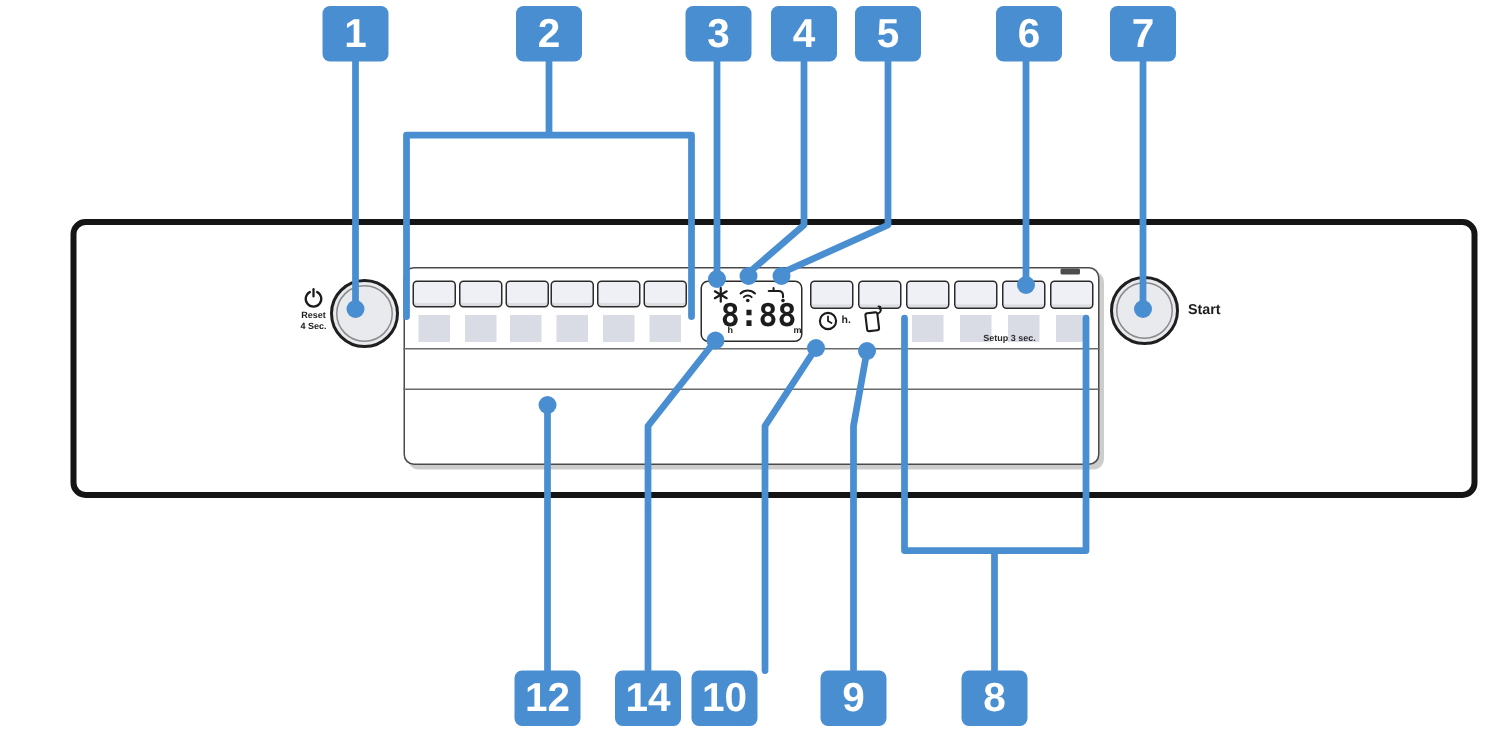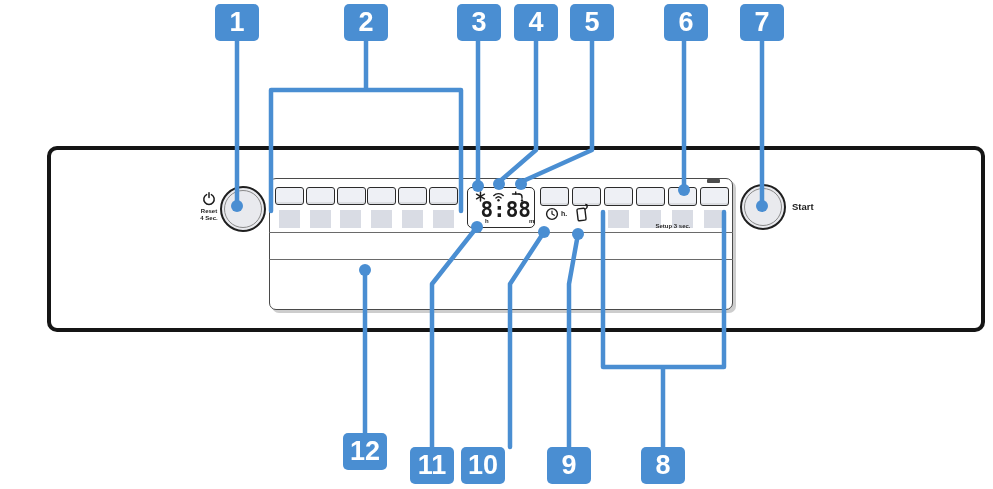--- a/index.html
+++ b/index.html
@@ -183,16 +183,16 @@
   <div class="co-label" style="left:215px;top:4px">1</div>
   <div class="co-label" style="left:344px;top:4px">2</div>
   <div class="co-label" style="left:457px;top:4px">3</div>
   <div class="co-label" style="left:514px;top:4px">4</div>
   <div class="co-label" style="left:570px;top:4px">5</div>
   <div class="co-label" style="left:664px;top:4px">6</div>
   <div class="co-label" style="left:740px;top:4px">7</div>
   <div class="co-label" style="left:641px;top:447px">8</div>
   <div class="co-label" style="left:547px;top:447px">9</div>
   <div class="co-label" style="left:461px;top:447px">10</div>
-  <div class="co-label" style="left:410px;top:447px">11</div>
-  <div class="co-label" style="left:343px;top:433px">12</div>
+  <div class="co-label" style="left:410px;top:447px">14</div>
+  <div class="co-label" style="left:343px;top:447px">12</div>
 
 </div>
 
 </body></html>

